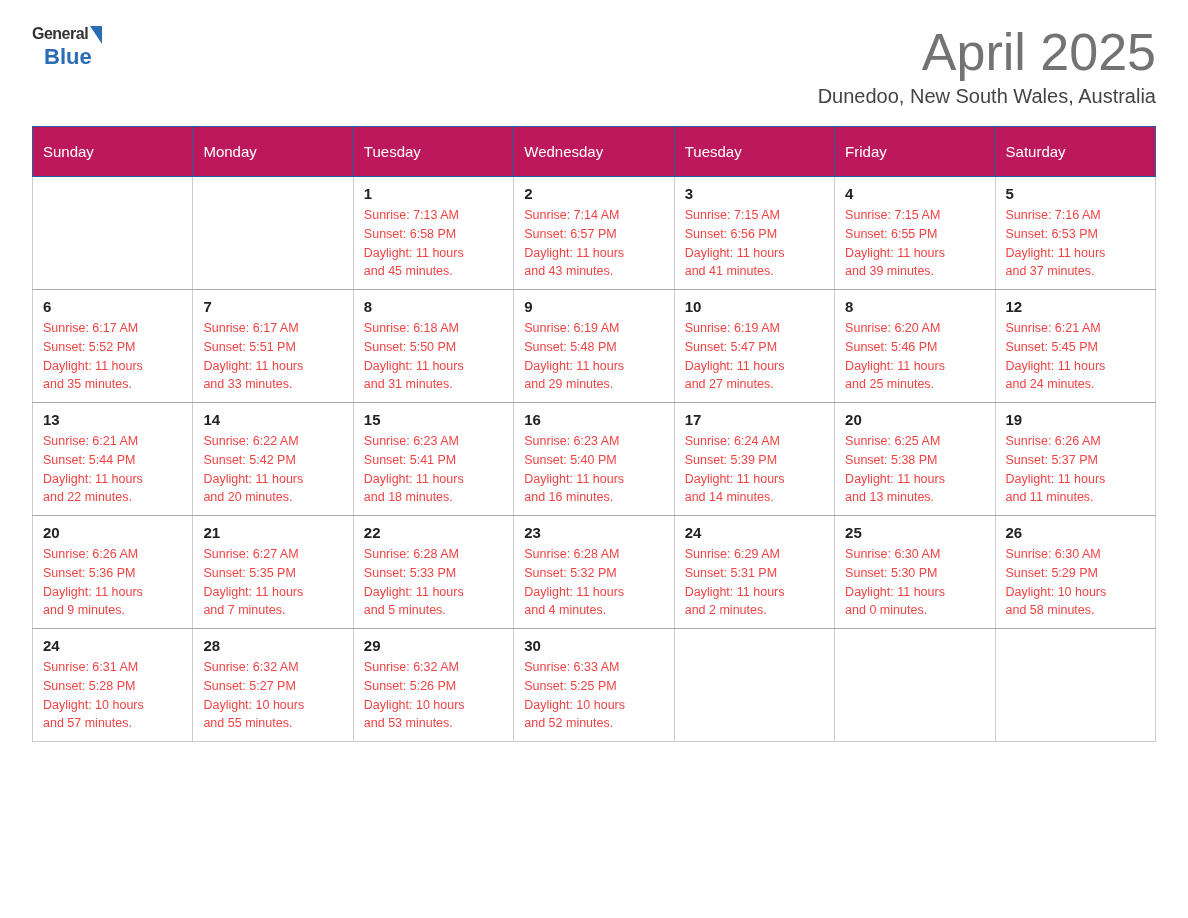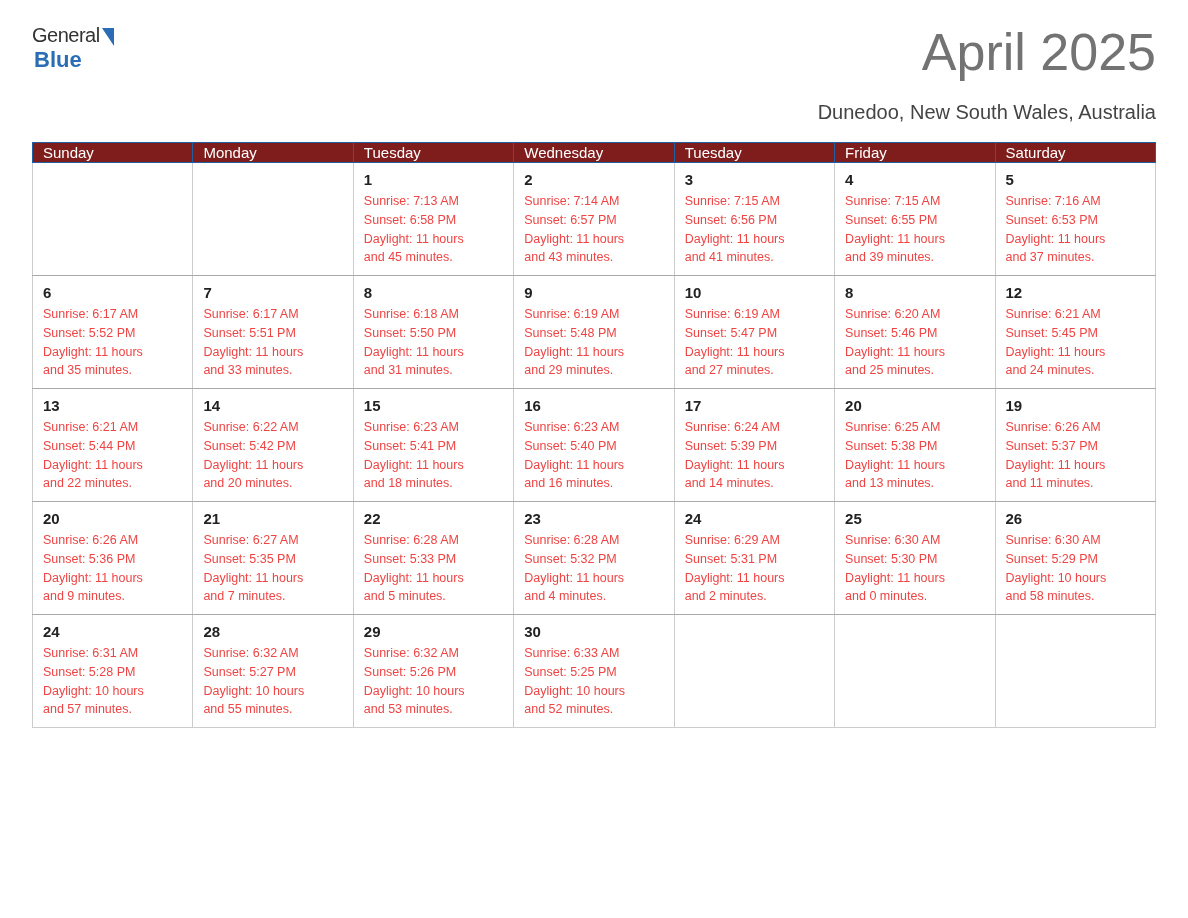--- a/index.html
+++ b/index.html
@@ -20,65 +20,65 @@
     .logo {
       display: flex;
       flex-direction: column;
       align-items: flex-start;
     }
     .logo-top {
       display: flex;
       align-items: center;
     }
     .logo-general {
-      font-size: 20px;
-      font-weight: normal;
+      font-size: 16px;
+      font-weight: bold;
       color: #333;
       letter-spacing: -0.5px;
     }
     .logo-arrow {
       width: 0;
       height: 0;
       border-left: 12px solid transparent;
       border-right: 0px solid transparent;
       border-top: 18px solid #2a6db5;
       margin-left: 2px;
       margin-top: 2px;
     }
     .logo-blue {
       font-size: 22px;
       font-weight: bold;
       color: #2a6db5;
-      margin-left: 2px;
+      margin-left: 12px;
     }
     .title-block {
       text-align: right;
     }
     .month-title {
       font-size: 52px;
       font-weight: normal;
       color: #737373;
       line-height: 1.1;
     }
     .location {
       font-size: 20px;
       color: #444;
-      margin-top: 20px;
+      margin-top: 4px;
     }
     .calendar {
       width: 100%;
       border-collapse: collapse;
       border: 1px solid #ccc;
     }
     .calendar th {
-      background: #7f1d1d;
+      background: #be185d;
       color: #fff;
       font-size: 15px;
       font-weight: normal;
-      padding: 1px 10px;
+      padding: 16px 10px;
       text-align: left;
       border: 1px solid #2060a0;
     }
     .calendar td {
       vertical-align: top;
       padding: 8px 10px;
       border: 1px solid #ccc;
       font-size: 13px;
       min-width: 140px;
       height: 110px;

